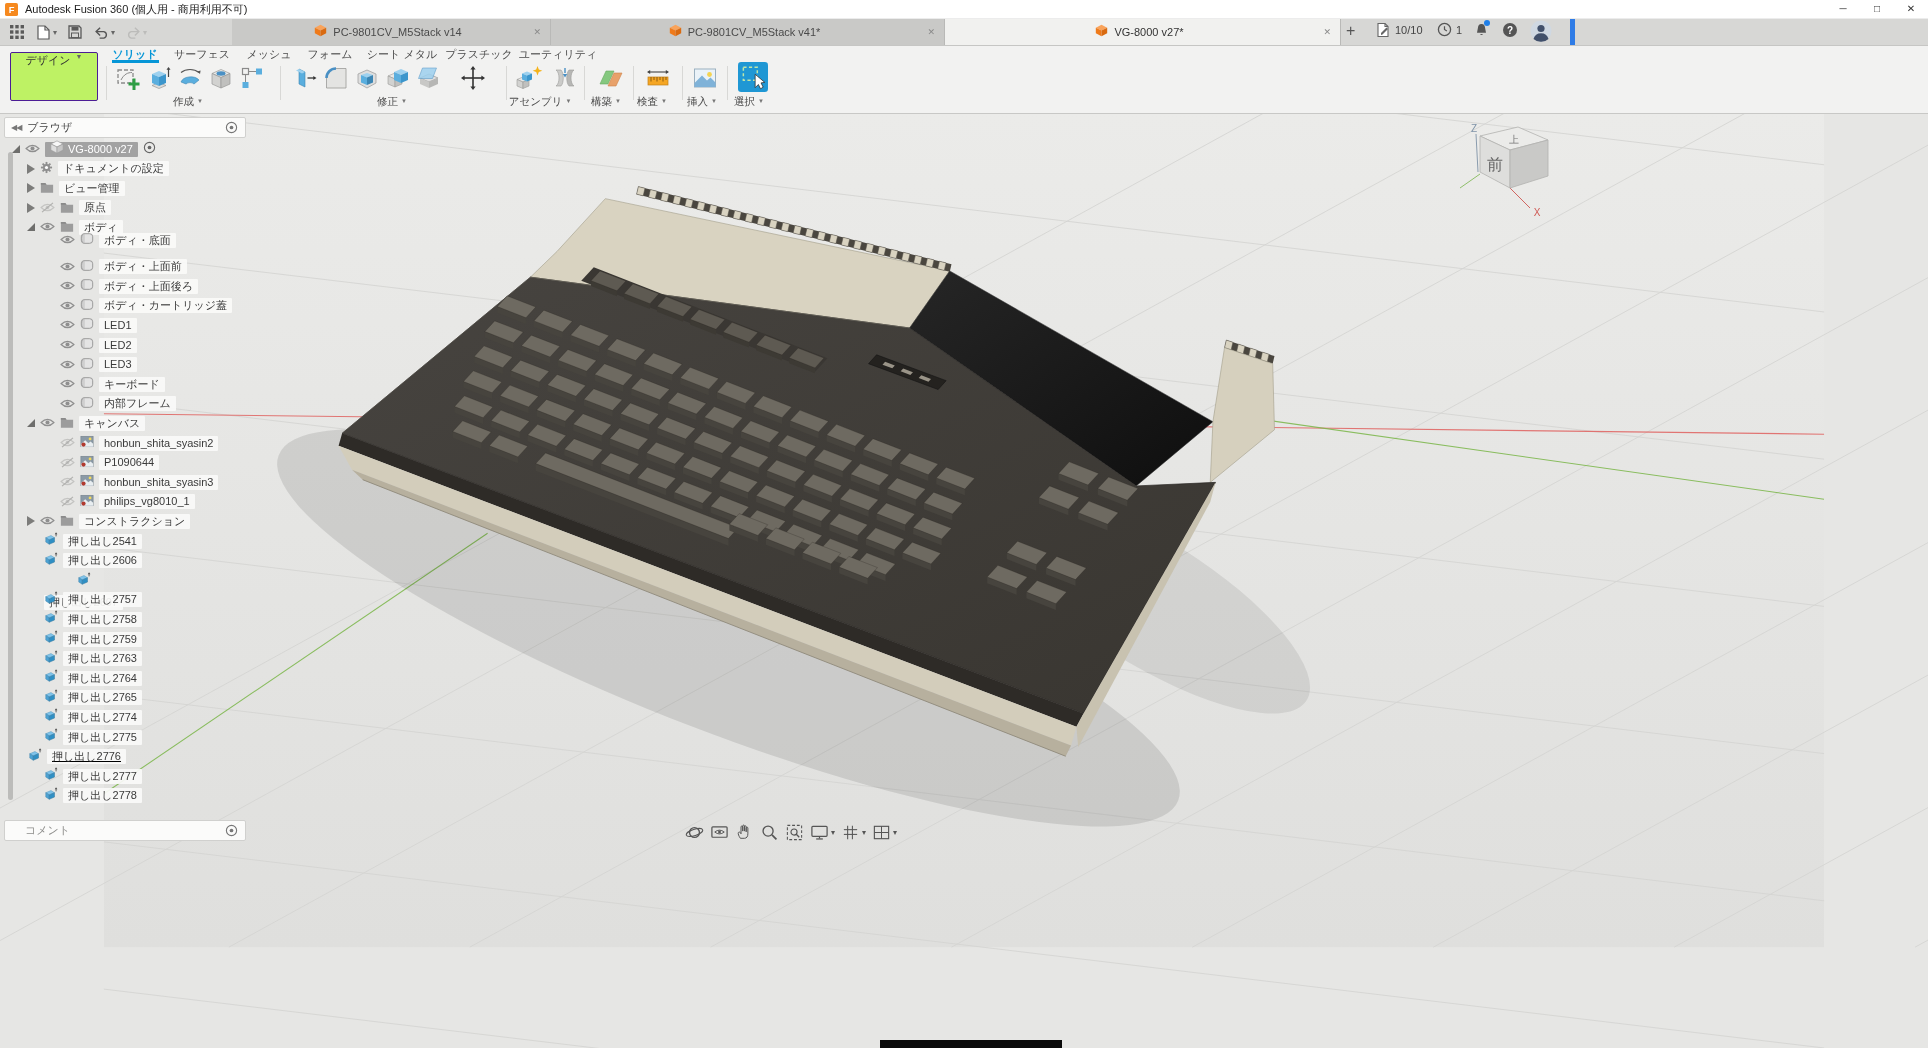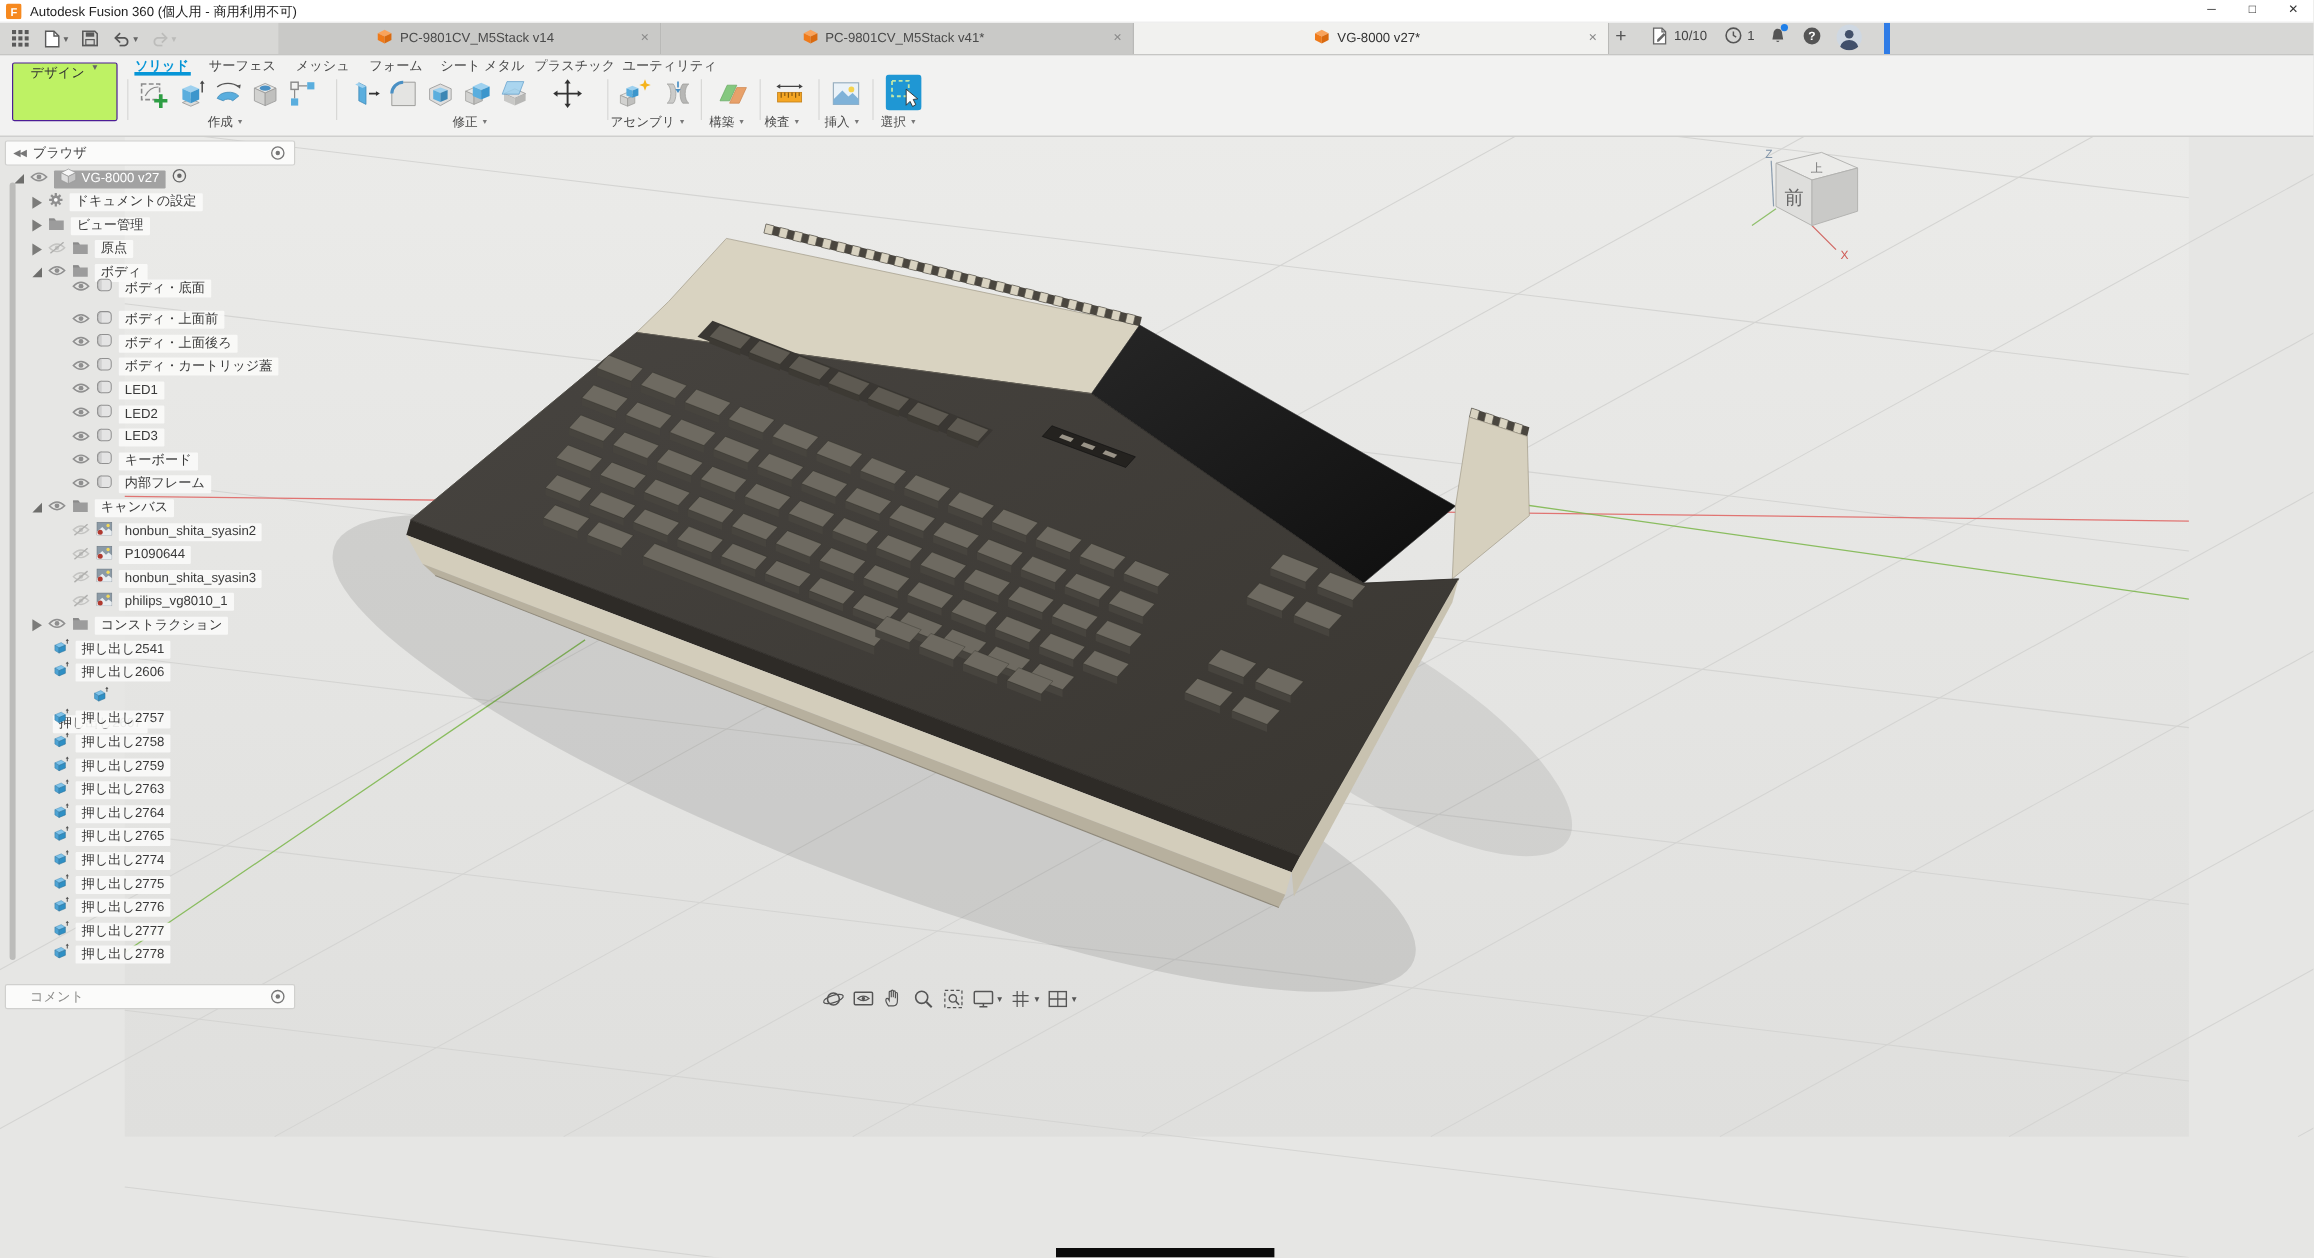--- a/index.html
+++ b/index.html
@@ -1009,21 +1009,21 @@
     <div class="trow" style="top: 729px; left: 44px;">
       <span><svg width="14" height="14" viewBox="0 0 16 16">
           <polygon points="2,6.5 8,4 12,6.5 6,9" fill="#7fc3ea" stroke="#4a90b8" stroke-width=".5"></polygon>
           <polygon points="2,6.5 6,9 6,14 2,11.5" fill="#4da3d4" stroke="#3a7fa6" stroke-width=".5"></polygon>
           <polygon points="12,6.5 6,9 6,14 12,11.5" fill="#2f8fc4" stroke="#2a6f96" stroke-width=".5"></polygon>
           <line x1="13.8" y1="5" x2="13.8" y2="1.4" stroke="#555" stroke-width="1"></line>
           <path d="M13.8 0.4 l-1.5 2.1 h3z" fill="#555"></path>
         </svg></span>
       <span class="chip">押し出し2775</span>
     </div>
-    <div class="trow" style="top: 748.6px; left: 44px;">
+    <div class="trow" style="top: 748.6px; left: 28px; text-decoration: underline;">
       <span><svg width="14" height="14" viewBox="0 0 16 16">
           <polygon points="2,6.5 8,4 12,6.5 6,9" fill="#7fc3ea" stroke="#4a90b8" stroke-width=".5"></polygon>
           <polygon points="2,6.5 6,9 6,14 2,11.5" fill="#4da3d4" stroke="#3a7fa6" stroke-width=".5"></polygon>
           <polygon points="12,6.5 6,9 6,14 12,11.5" fill="#2f8fc4" stroke="#2a6f96" stroke-width=".5"></polygon>
           <line x1="13.8" y1="5" x2="13.8" y2="1.4" stroke="#555" stroke-width="1"></line>
           <path d="M13.8 0.4 l-1.5 2.1 h3z" fill="#555"></path>
         </svg></span>
       <span class="chip">押し出し2776</span>
     </div>
     <div class="trow" style="top: 768.2px; left: 44px;">

